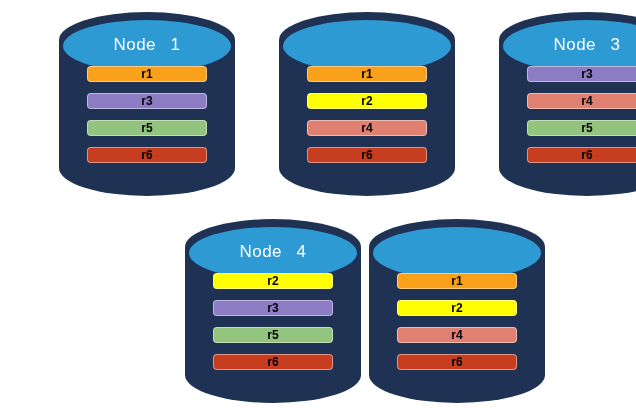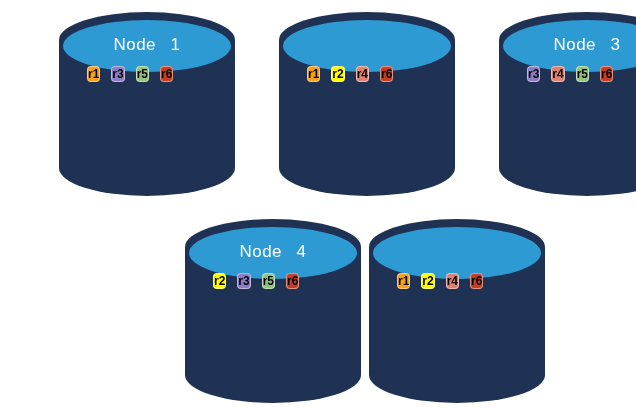--- a/index.html
+++ b/index.html
@@ -62,21 +62,21 @@
     font-weight: 400;
     word-spacing: 0.55em;
     letter-spacing: 0.5px;
   }
   .bars {
     position: absolute;
     top: 58px;
     left: 32px;
     right: 32px;
     display: flex;
-    flex-direction: row;
+    flex-direction: column;
     gap: 11px;
   }
   .bar {
     height: 16px;
     box-sizing: border-box;
     border: 1px solid rgba(255,255,255,0.45);
     border-radius: 4px;
     display: flex;
     align-items: center;
     justify-content: center;

